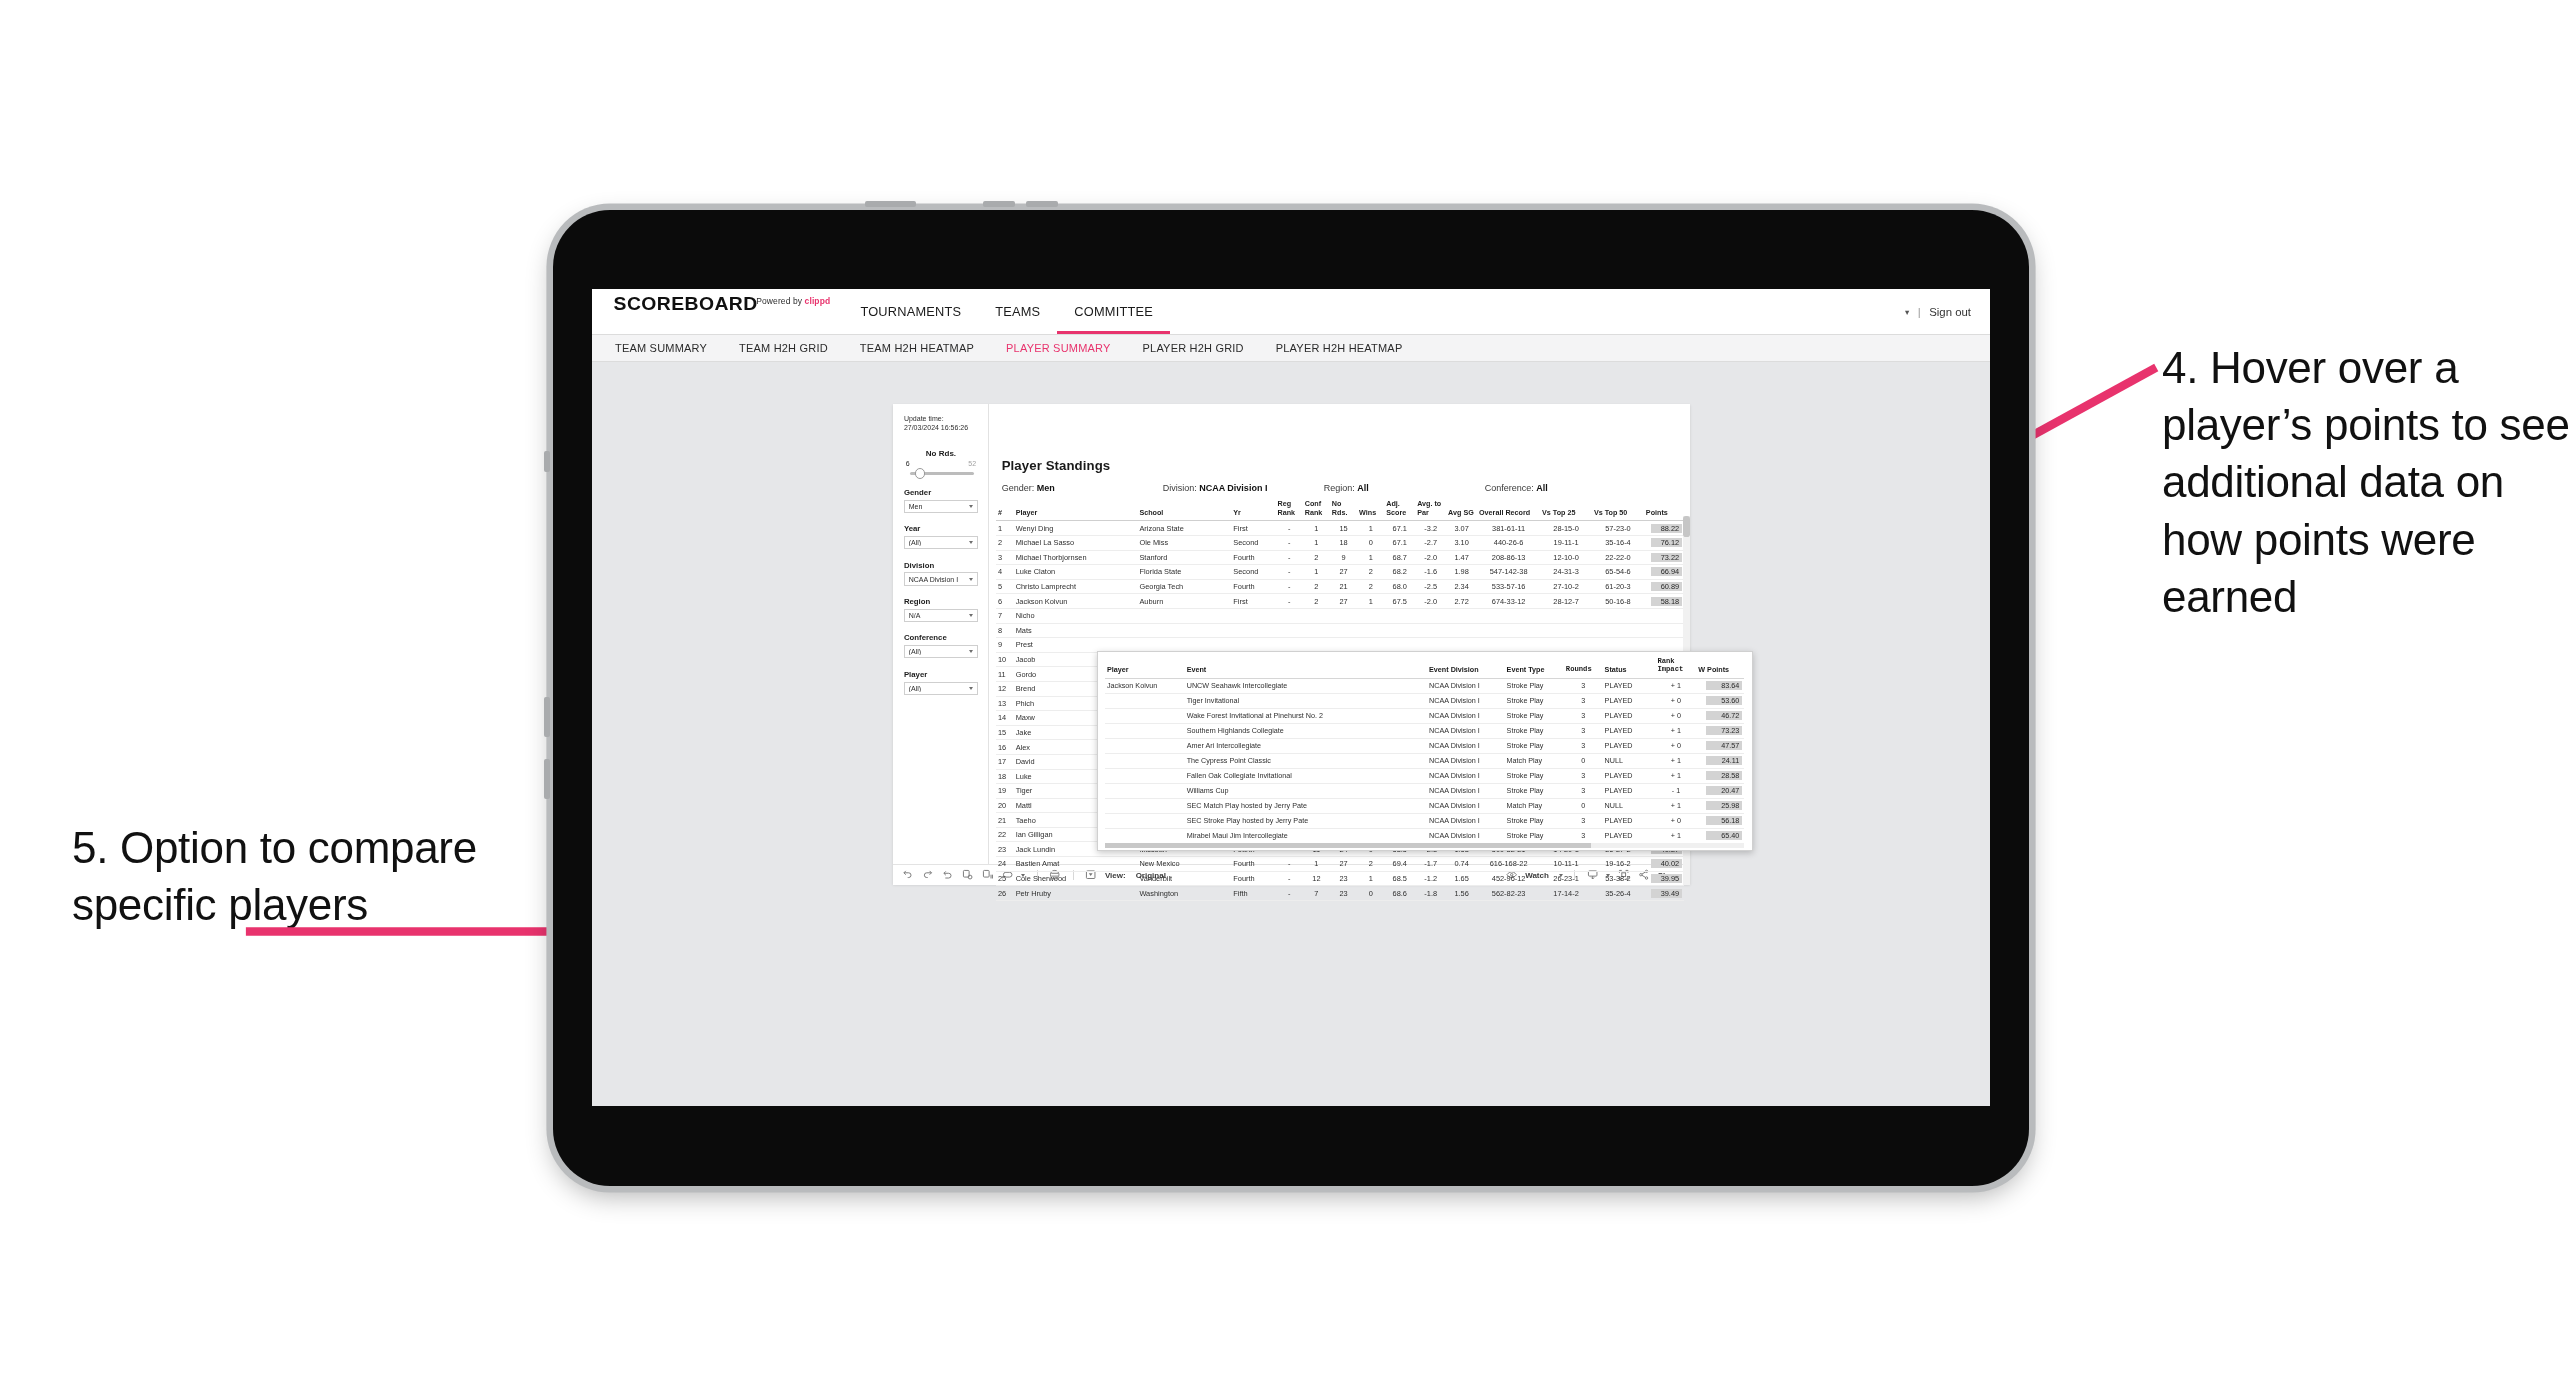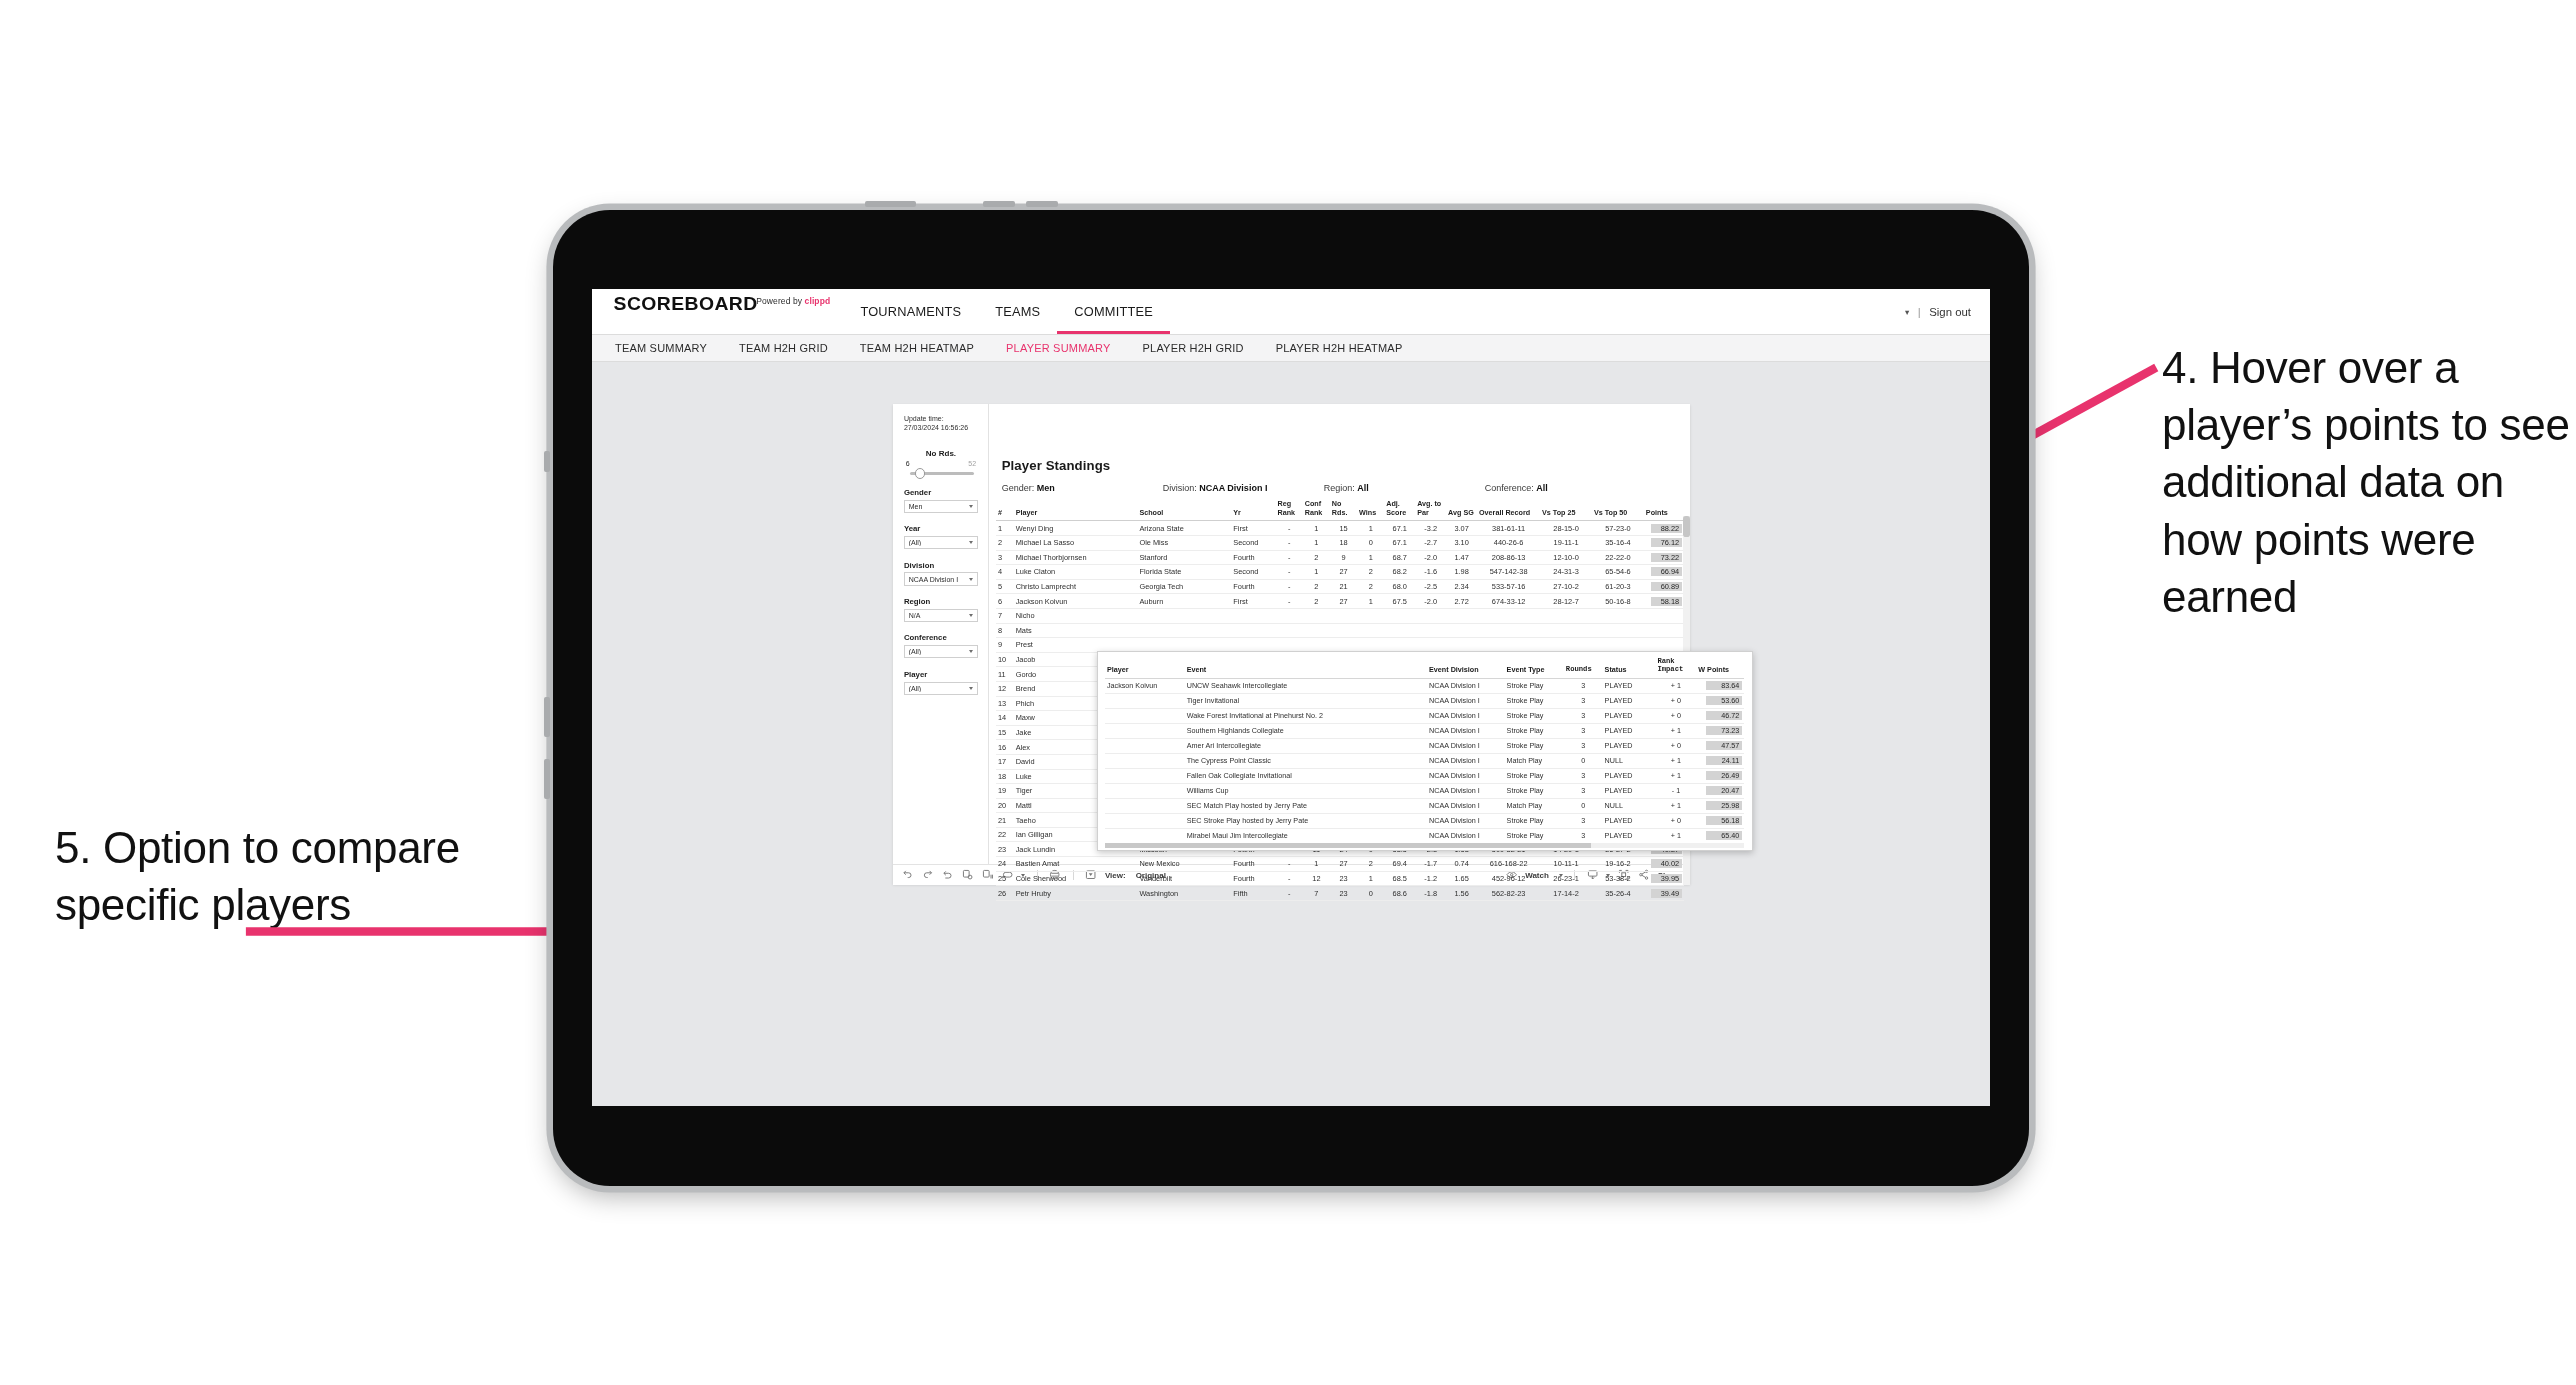--- a/index.html
+++ b/index.html
@@ -13,21 +13,21 @@
 
   
   .annotation {
     position: absolute;
     font-size: 44px;
     line-height: 1.30;
     color: #111111;
     font-family: "Liberation Sans", sans-serif;
     letter-spacing: -0.3px;
   }
-  #ann-left  { left: 55px;  top: 819px; width: 407px; }
+  #ann-left  { left: 72px;  top: 819px; width: 407px; }
   #ann-right { left: 2162px; top: 339px; width: 426px; }
 
   .arrow-svg { position: absolute; overflow: visible; }
 
   
   .tablet {
     position: absolute;
     left: 553px; top: 210px;
     width: 1476px; height: 976px;
     background: #0b0b0b;
@@ -1003,21 +1003,21 @@
                         <td class="t-wpts wpts"><span>24.11</span></td>
                       </tr>
                       <tr>
                         <td class="t-player"></td>
                         <td class="t-event">Fallen Oak Collegiate Invitational</td>
                         <td class="t-div">NCAA Division I</td>
                         <td class="t-type">Stroke Play</td>
                         <td class="t-rounds">3</td>
                         <td class="t-status">PLAYED</td>
                         <td class="t-impact">+ 1</td>
-                        <td class="t-wpts wpts"><span>26.49</span></td>
+                        <td class="t-wpts wpts"><span>28.58</span></td>
                       </tr>
                       <tr>
                         <td class="t-player"></td>
                         <td class="t-event">Williams Cup</td>
                         <td class="t-div">NCAA Division I</td>
                         <td class="t-type">Stroke Play</td>
                         <td class="t-rounds">3</td>
                         <td class="t-status">PLAYED</td>
                         <td class="t-impact">- 1</td>
                         <td class="t-wpts wpts"><span>20.47</span></td>

